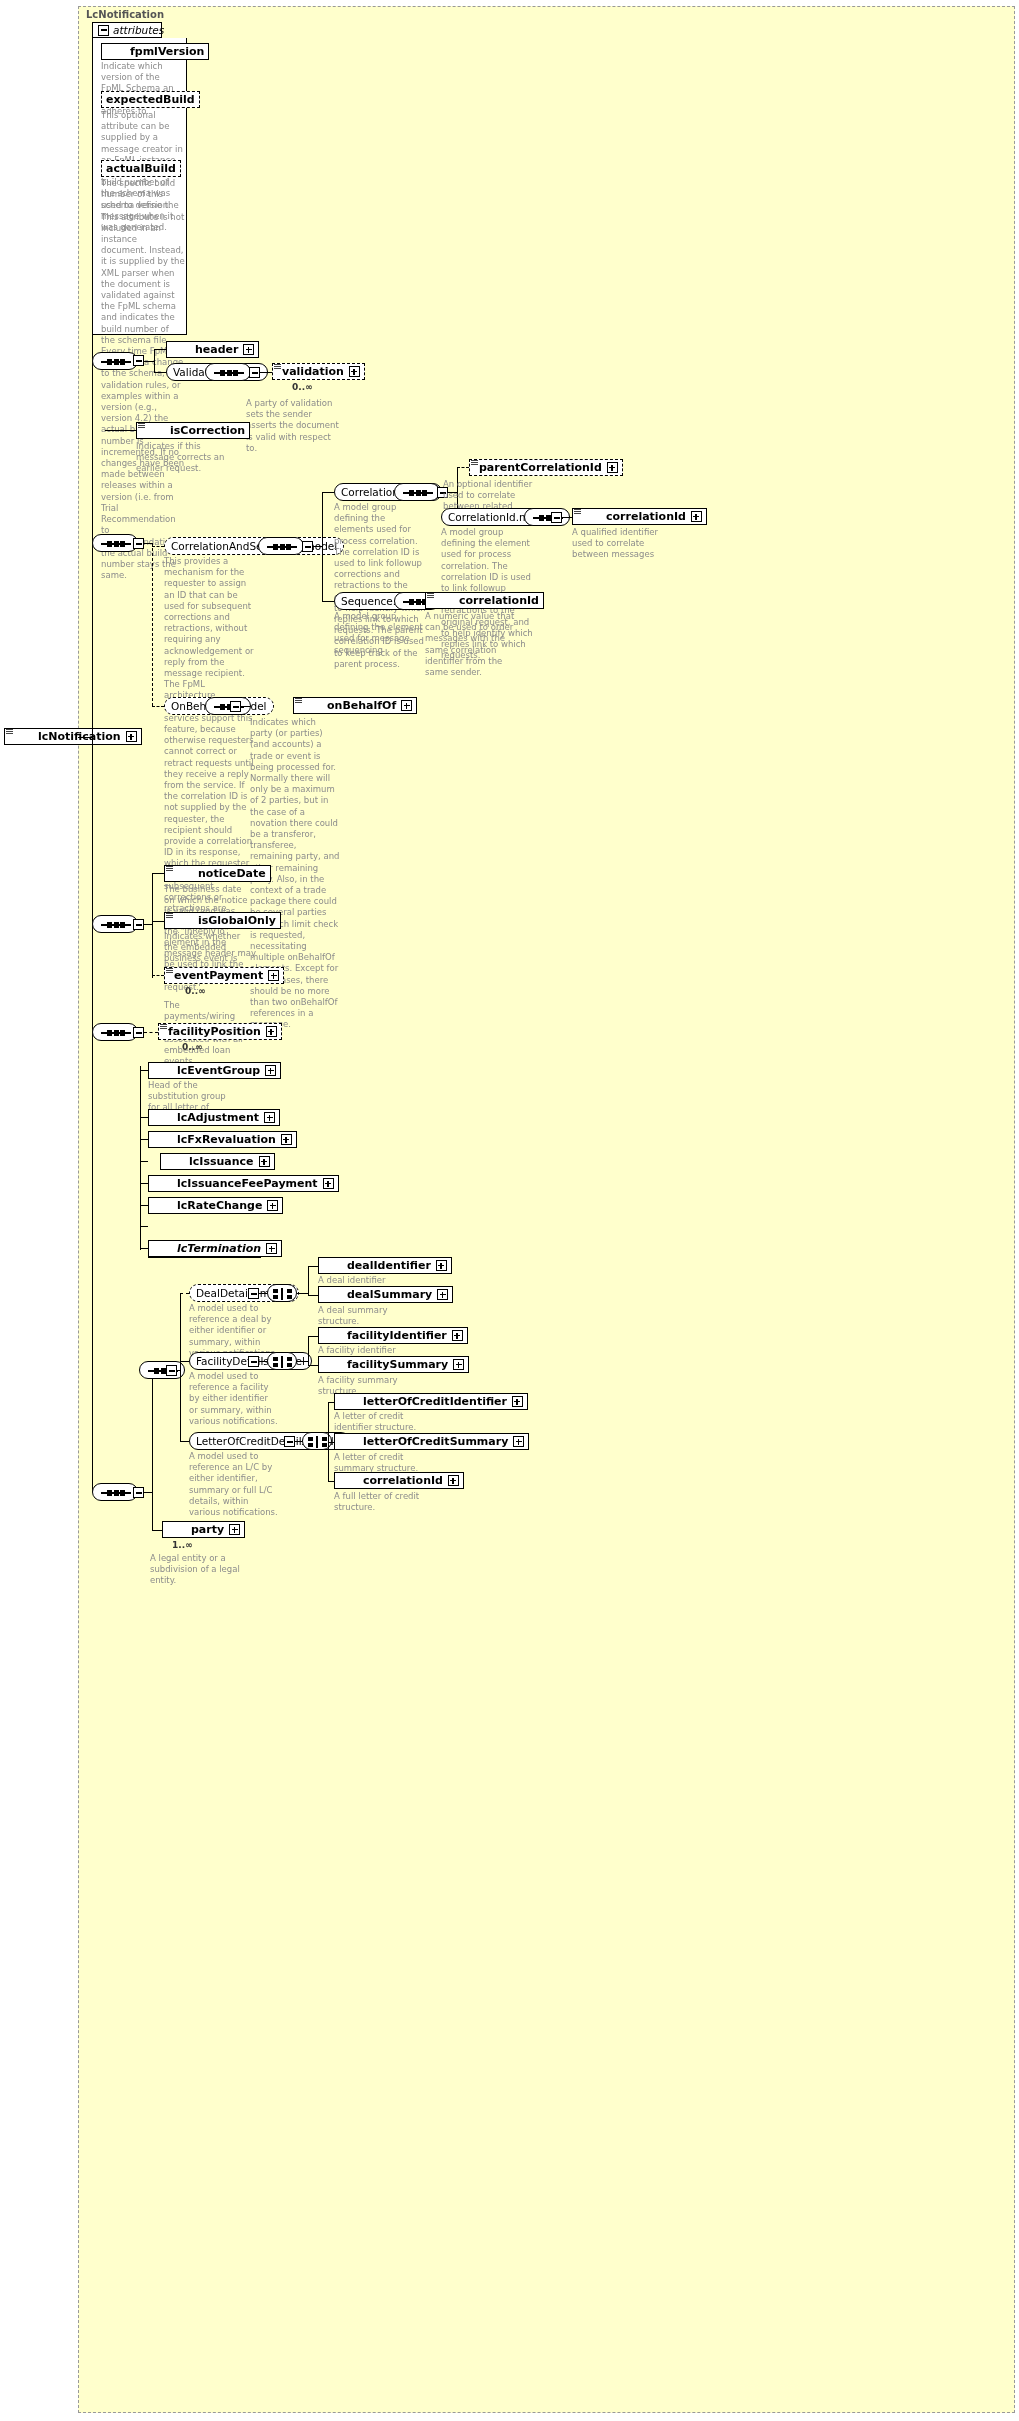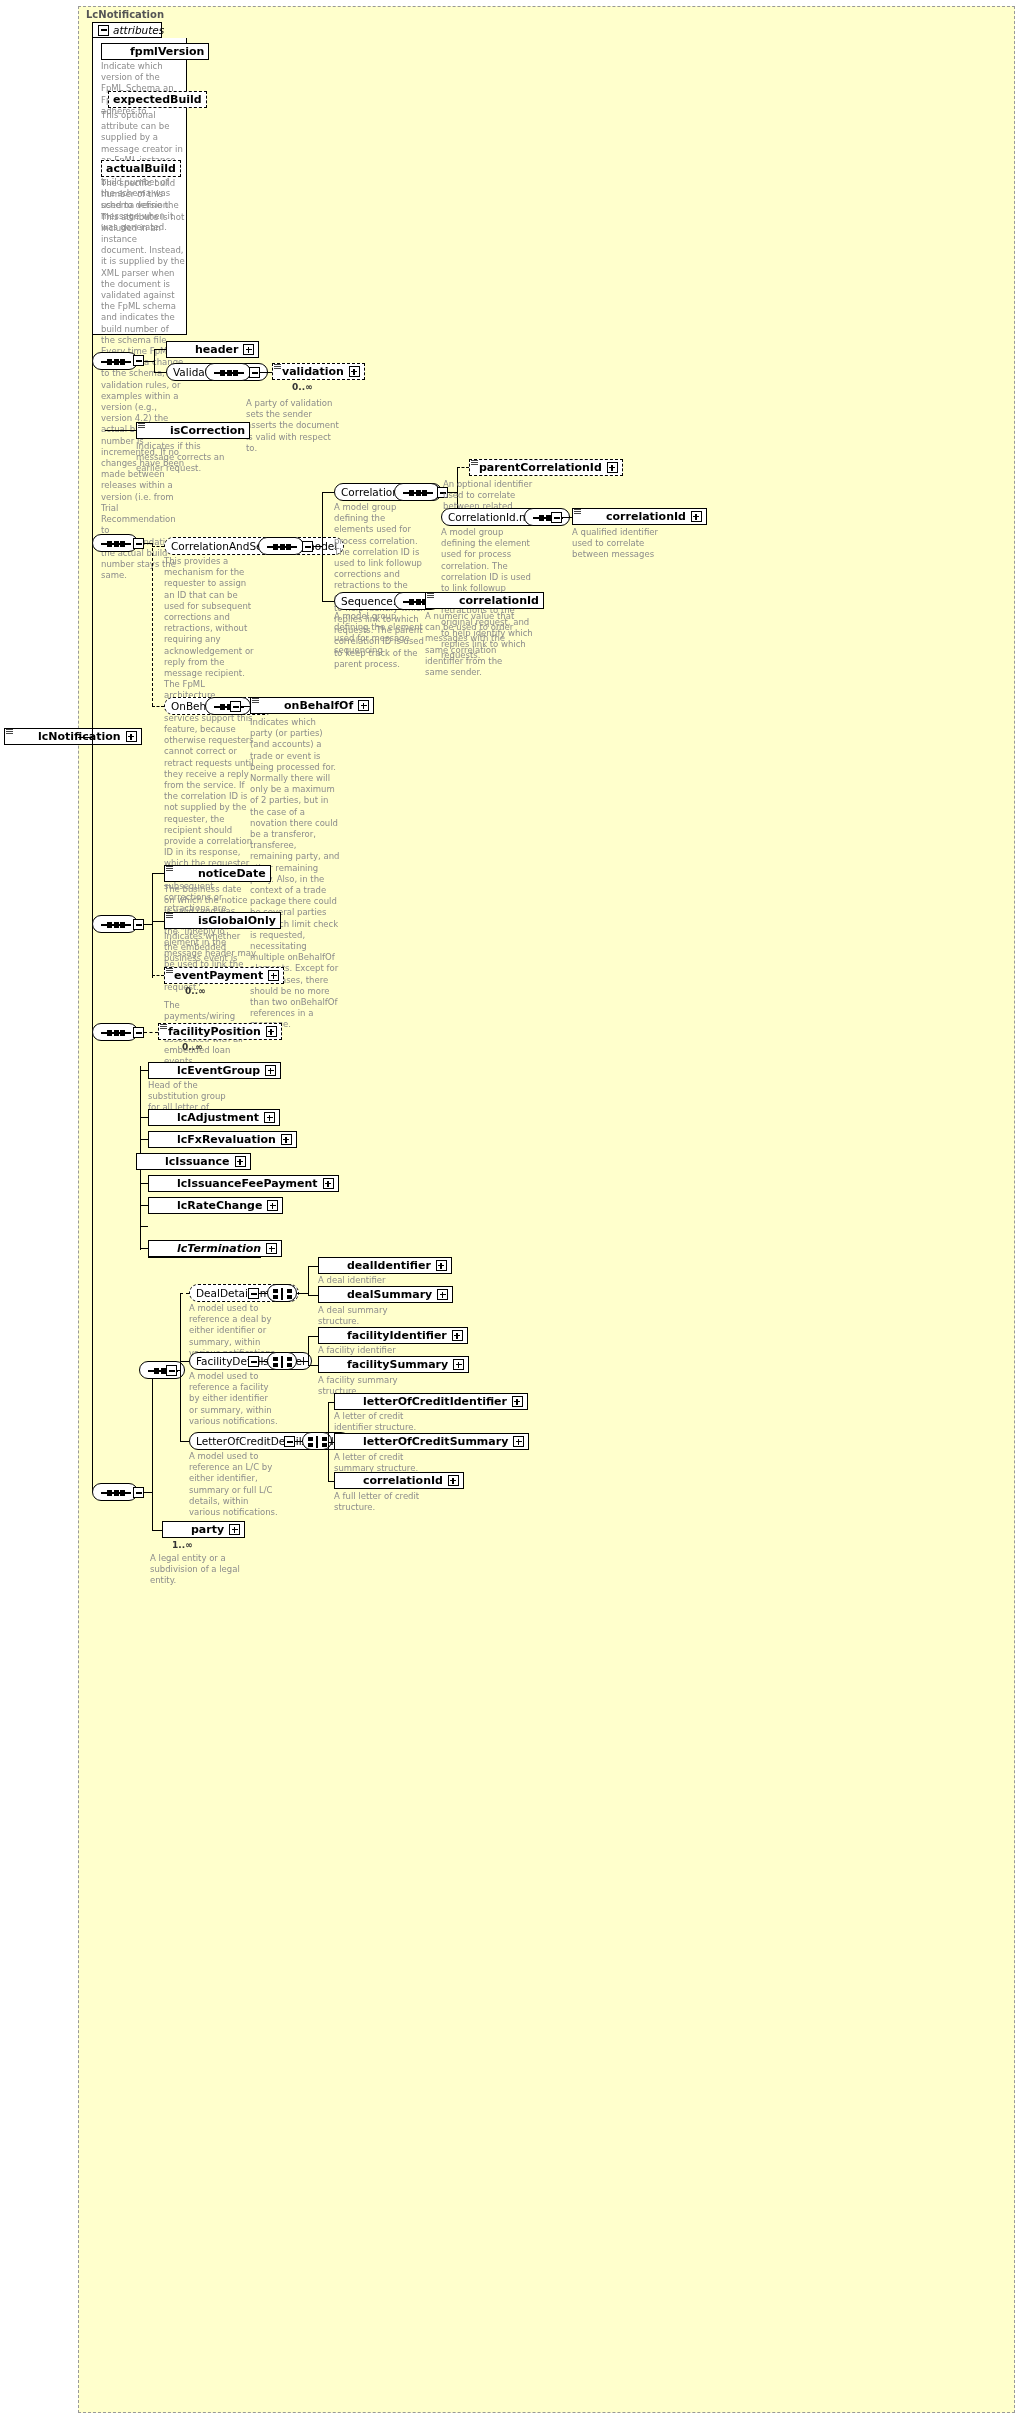--- a/index.html
+++ b/index.html
@@ -108,21 +108,21 @@
   </div>
   <div class="attrs-body" style="left:92px;top:38px;width:95px;height:297px;"></div>
 
   <div class="node-wrap" style="left:101px;top:43px;">
     <div class="node solid" style="position:relative;">
       <span>fpmlVersion</span>
     </div>
   </div>
   <div class="ann" style="left:101px;top:61px;width:80px;">Indicate which version of the FpML Schema an FpML message adheres to.</div>
 
-  <div class="node-wrap" style="left:108px;top:91px;">
+  <div class="node-wrap" style="left:101px;top:91px;">
     <div class="node dashed" style="position:relative;">
       <span>expectedBuild</span>
     </div>
   </div>
   <div class="ann" style="left:101px;top:110px;width:84px;">This optional attribute can be supplied by a message creator in an FpML instance to specify which build number of the schema was used to define the message when it was generated.</div>
 
   <div class="node-wrap" style="left:101px;top:160px;text-align:right;">
     <div class="node dashed" style="position:relative;">
       <span>actualBuild</span>
     </div>
@@ -362,21 +362,21 @@
       <span class="d1"></span>
       <span class="d2"></span>
       <span class="d3"></span>
   </div>
   <div class="pm" style="left:230px;top:701px;">
       <span class="h"></span>
     </div>
   <div class="ln lnh" style="left:241px;top:706px;width:9px;"></div>
 
   <div class="node-wrap" style="left:250px;top:697px;">
-    <div class="node solid" style="position:relative;">
+    <div class="node solid" style="position:relative;margin-left:43px;">
       <span class="tmark">
           <i></i>
           <i></i>
           <i></i>
         </span>
       <span style="margin-left:5px;">onBehalfOf</span>
       <span class="inpm">
           <span class="h"></span>
           <span class="v"></span>
         </span>
@@ -501,21 +501,21 @@
   <div class="node-wrap" style="left:148px;top:1131px;">
     <div class="node solid" style="position:relative;">
       <span>lcFxRevaluation</span>
       <span class="inpm">
           <span class="h"></span>
           <span class="v"></span>
         </span>
     </div>
   </div>
 
-  <div class="node-wrap" style="left:136px;top:1153px;">
+  <div class="node-wrap" style="left:160px;top:1153px;">
     <div class="node solid" style="position:relative;">
       <span>lcIssuance</span>
       <span class="inpm">
           <span class="h"></span>
           <span class="v"></span>
         </span>
     </div>
   </div>
 
   <div class="node-wrap" style="left:148px;top:1175px;">

